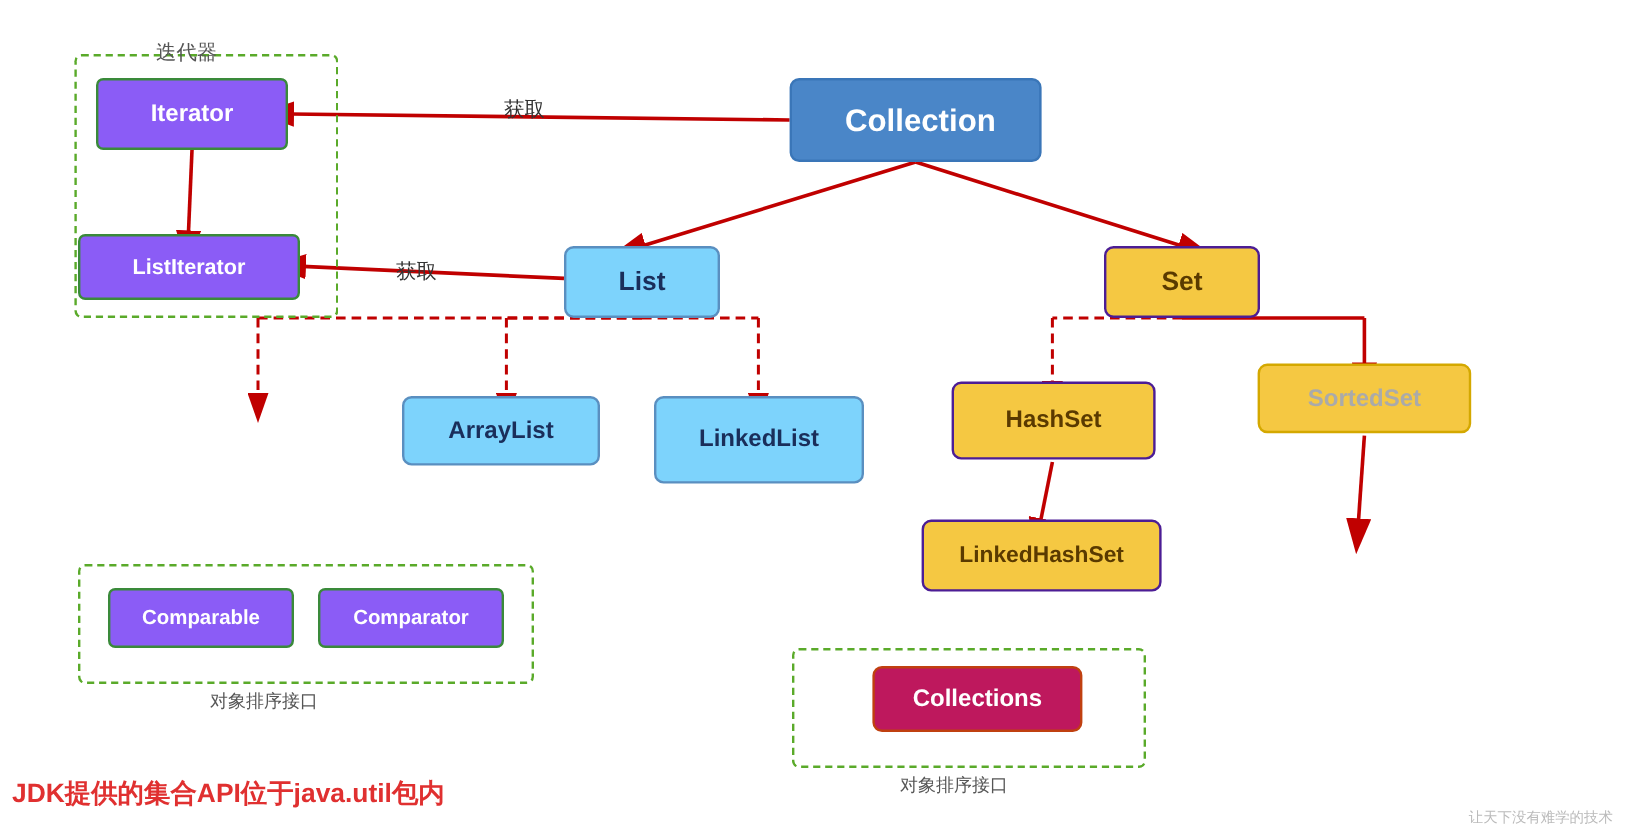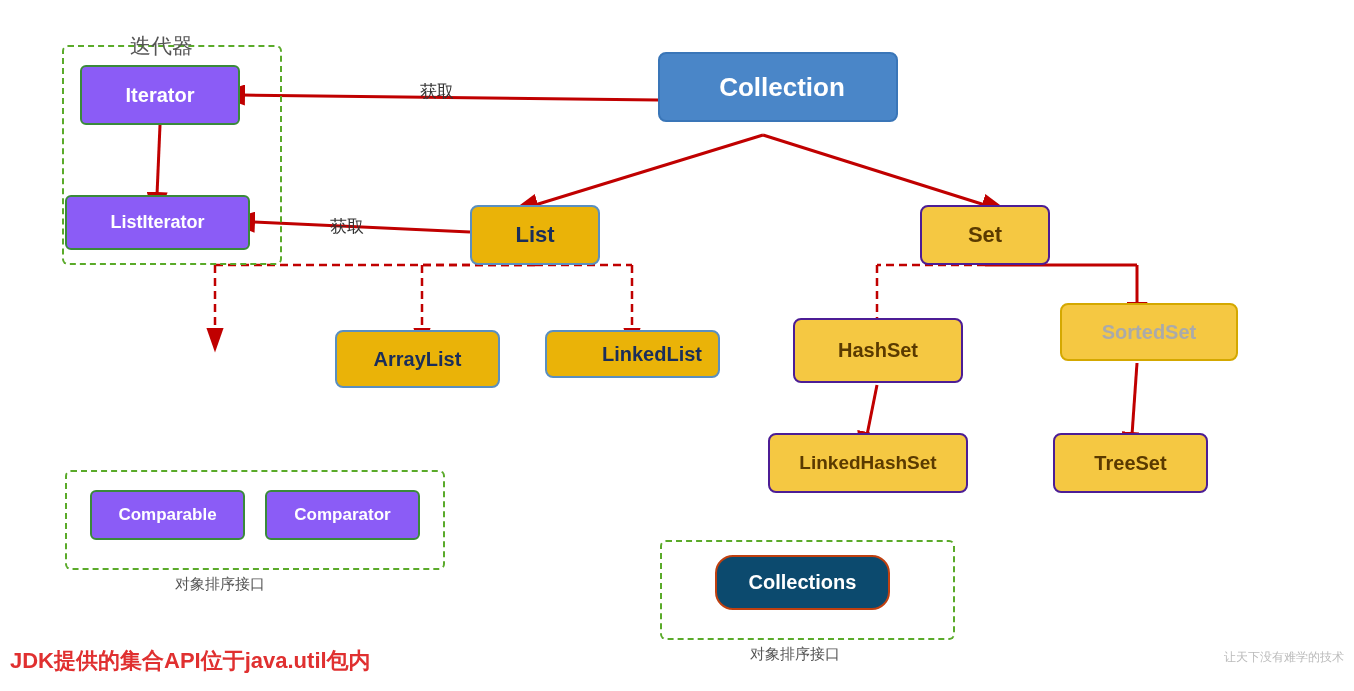--- a/index.html
+++ b/index.html
@@ -26,21 +26,21 @@
       display: flex;
       align-items: center;
       justify-content: center;
       font-size: 20px;
       font-weight: bold;
       text-align: center;
       padding: 8px 16px;
     }
 
     .node-blue {
-      background: #eab308;
+      background: #7dd3fc;
       color: #1a2e5a;
       border: 2px solid #5a8fc0;
     }
 
     .node-blue-header {
       background: #4a86c8;
       color: #fff;
       border: 2px solid #3a76b8;
       border-radius: 8px;
     }
@@ -52,32 +52,32 @@
     }
 
     .node-green {
       background: #8b5cf6;
       color: #fff;
       border: 2px solid #3a8a3a;
       border-radius: 6px;
     }
 
     .node-orange-red {
-      background: #0c4a6e;
+      background: #be185d;
       color: #fff;
       border: 2px solid #c04010;
-      border-radius: 18px;
+      border-radius: 8px;
+      margin-left: 12px;
     }
 
     .node-gray-text {
       background: #f5c842;
       color: #aaa;
       border: 2px solid #d4a800;
       border-radius: 8px;
-      margin-left: 12px;
     }
 
     
     .dashed-box {
       position: absolute;
       border: 2px dashed #5aaa2a;
       border-radius: 6px;
     }
 
     .dashed-box-label {
@@ -163,31 +163,31 @@
     <line x1="985" y1="265" x2="1137" y2="265" stroke="#c00000" stroke-width="3"></line>
     <line x1="1137" y1="265" x2="1137" y2="305" stroke="#c00000" stroke-width="3" marker-end="url(#arrow-red-start)"></line>
 
     <line x1="877" y1="385" x2="867" y2="435" stroke="#c00000" stroke-width="3" marker-end="url(#arrow-red-start)"></line>
 
     <line x1="1137" y1="363" x2="1132" y2="435" stroke="#c00000" stroke-width="3" marker-end="url(#arrow-red-start)"></line>
   </svg>
 
   <div class="dashed-box" style="left:62px; top:45px; width:220px; height:220px;">
   </div>
-  <span class="dashed-box-label" style="left:130px; top:32px; font-size:21px; color:#555;">迭代器</span>
+  <span class="dashed-box-label" style="left:130px; top:32px; font-size:17px; color:#555;">迭代器</span>
 
   <div class="dashed-box" style="left:65px; top:470px; width:380px; height:100px;">
   </div>
   <span class="dashed-box-label" style="left:175px; top:575px; font-size:15px; color:#555;">对象排序接口</span>
 
   <div class="dashed-box" style="left:660px; top:540px; width:295px; height:100px;">
   </div>
   <span class="dashed-box-label" style="left:750px; top:645px; font-size:15px; color:#555;">对象排序接口</span>
 
-  <div class="node node-blue-header" style="left:658px; top:52px; width:240px; height:70px; font-size:26px;padding-left:24px;">
+  <div class="node node-blue-header" style="left:658px; top:65px; width:210px; height:70px; font-size:26px;padding-left:24px;">
     <span>Collection</span>
   </div>
 
   <div class="node node-blue" style="left:470px; top:205px; width:130px; height:60px; font-size:22px;">
     <span>List</span>
   </div>
 
   <div class="node node-orange" style="left:920px; top:205px; width:130px; height:60px; font-size:22px;">
     <span>Set</span>
   </div>
@@ -202,51 +202,48 @@
 
   <span style="position:absolute; left:420px; top:80px; font-size:17px; color:#333;">获取</span>
 
   <span style="position:absolute; left:330px; top:215px; font-size:17px; color:#333;">获取</span>
 
 
   <div class="node node-blue" style="left:335px; top:330px; width:165px; height:58px; font-size:20px;">
     <span>ArrayList</span>
   </div>
 
-  <div class="node node-blue" style="left:545px; top:330px; width:175px; height:48px; font-size:20px;justify-content:flex-end;">
+  <div class="node node-blue" style="left:545px; top:330px; width:175px; height:73px; font-size:20px;">
     <span>LinkedList</span>
   </div>
 
   <div class="node node-orange" style="left:793px; top:318px; width:170px; height:65px; font-size:20px;">
     <span>HashSet</span>
   </div>
 
   <div class="node node-gray-text" style="left:1048px; top:303px; width:178px; height:58px; font-size:20px; color:#aaa;">
     <span>SortedSet</span>
   </div>
 
   <div class="node node-orange" style="left:768px; top:433px; width:200px; height:60px; font-size:19px;">
     <span>LinkedHashSet</span>
   </div>
 
-  <div class="node node-orange" style="left:1053px; top:433px; width:155px; height:60px; font-size:20px;">
-    <span>TreeSet</span>
-  </div>
 
   <div class="node node-green" style="left:90px; top:490px; width:155px; height:50px; font-size:17px;">
     <span>Comparable</span>
   </div>
 
   <div class="node node-green" style="left:265px; top:490px; width:155px; height:50px; font-size:17px;">
     <span>Comparator</span>
   </div>
 
   <div class="node node-orange-red" style="left:715px; top:555px; width:175px; height:55px; font-size:20px;">
     <span>Collections</span>
   </div>
 
   <div class="bottom-text" style="left:10px; bottom:15px; font-size:22px; color:#e03030;">JDK提供的集合API位于java.util包内</div>
 
-  <div class="watermark" style="right:10px; bottom:25px; font-size:12px; color:#bbb;">
+  <div class="watermark" style="right:10px; bottom:1px; font-size:12px; color:#bbb;">
     <span>让天下没有难学的技术</span>
   </div>
 
 </div>
 
 </body></html>

